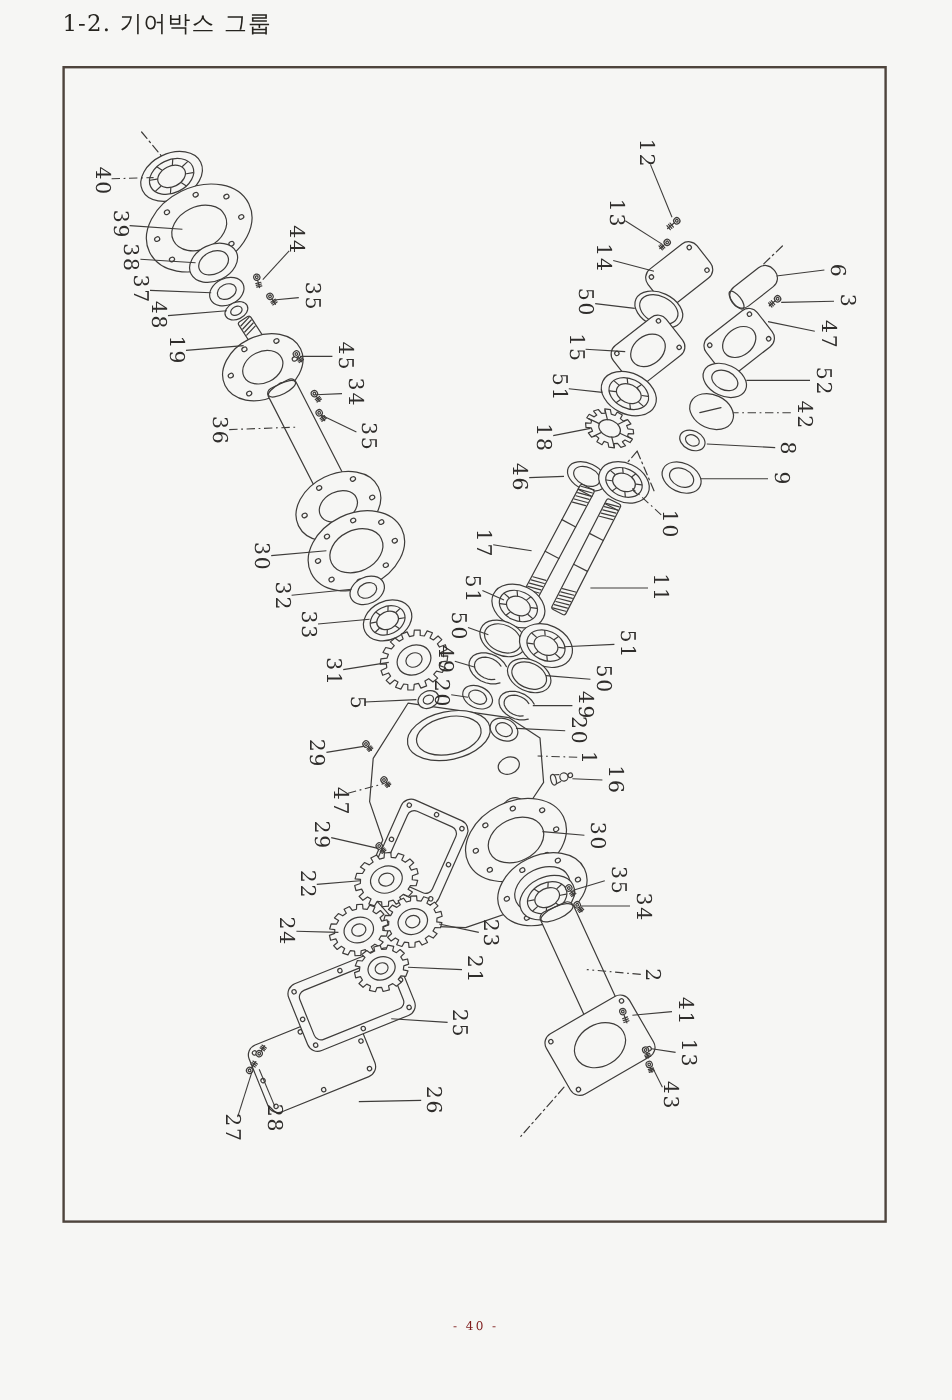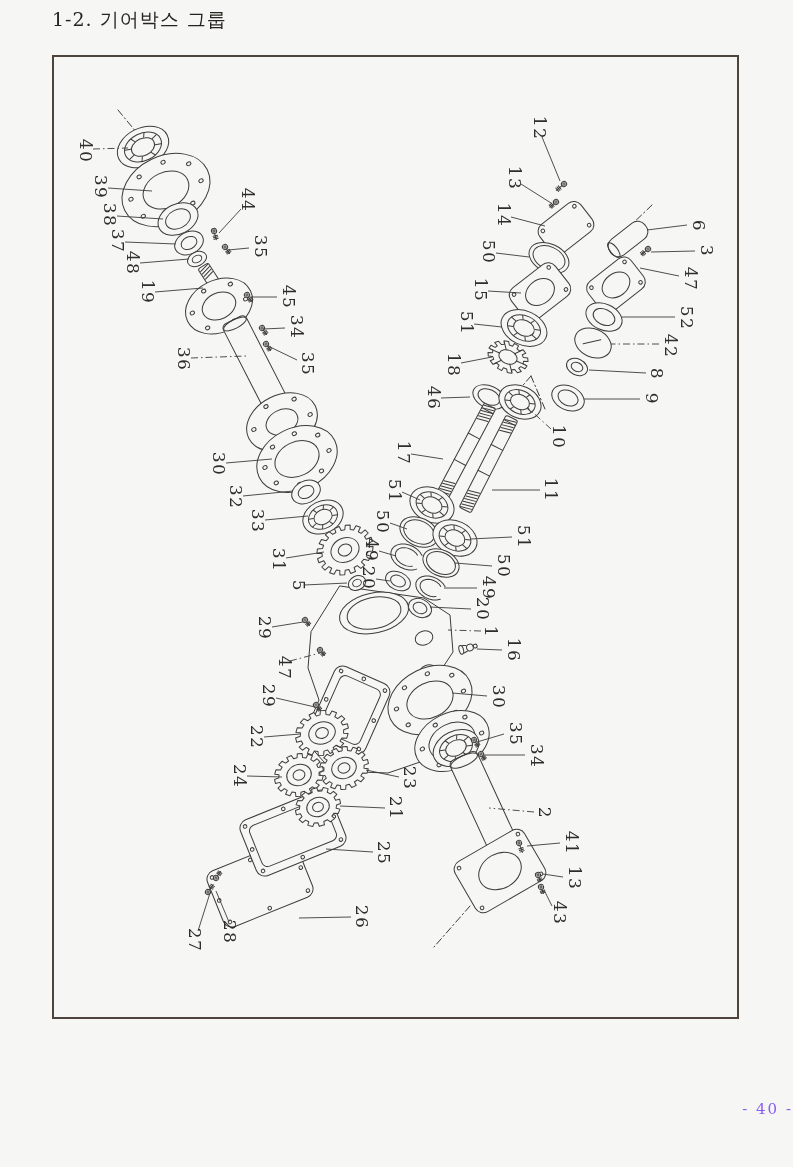--- a/index.html
+++ b/index.html
@@ -13,21 +13,21 @@
     position:absolute;left:52px;top:7px;
     font-size:19px;color:#26241f;letter-spacing:1px;white-space:pre;
   }
   .frame{
     position:absolute;left:52px;top:55px;width:683px;height:960px;
     border:2px solid #4e443c;background:#f6f6f4;box-sizing:content-box;
   }
   .frame svg{display:block;width:683px;height:960px;}
   .pageno{
     position:absolute;left:0;top:1100px;width:100%;
-    text-align:right;font-size:15px;color:#8b5cf6;letter-spacing:2px;
+    text-align:center;font-size:10px;color:#7f1d1d;letter-spacing:2px;
   }
 </style>
 </head>
 <body>
 
 <div class="sheet">
   <div class="title">1-2. 기어박스 그룹</div>
   <div class="frame">
     <svg viewBox="54 57 683 960" xmlns="http://www.w3.org/2000/svg">
         <g stroke="#3e3c3a" fill="none" stroke-width="1" stroke-linejoin="round" stroke-linecap="round">

